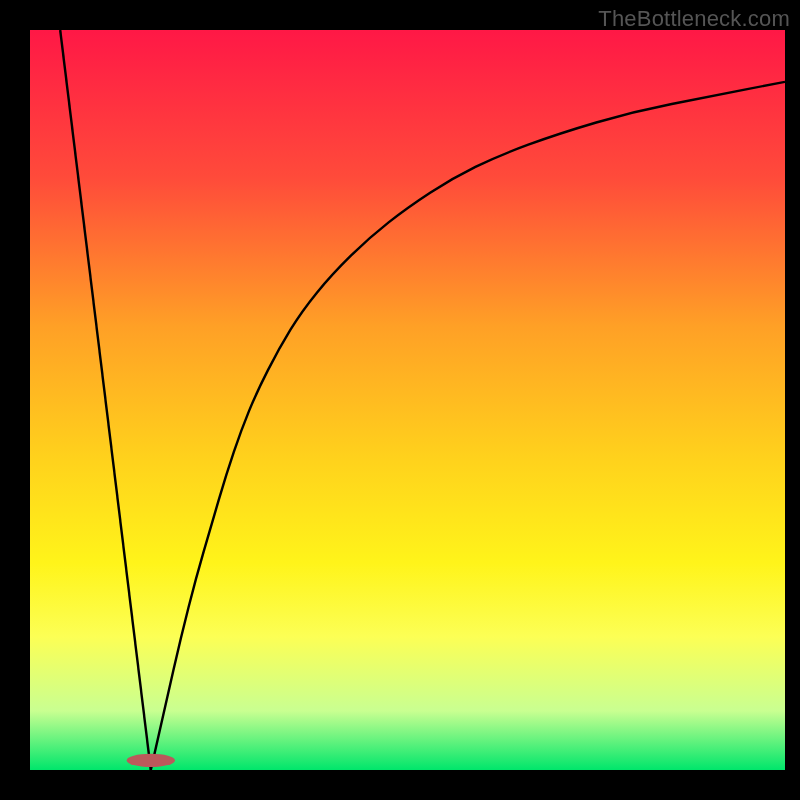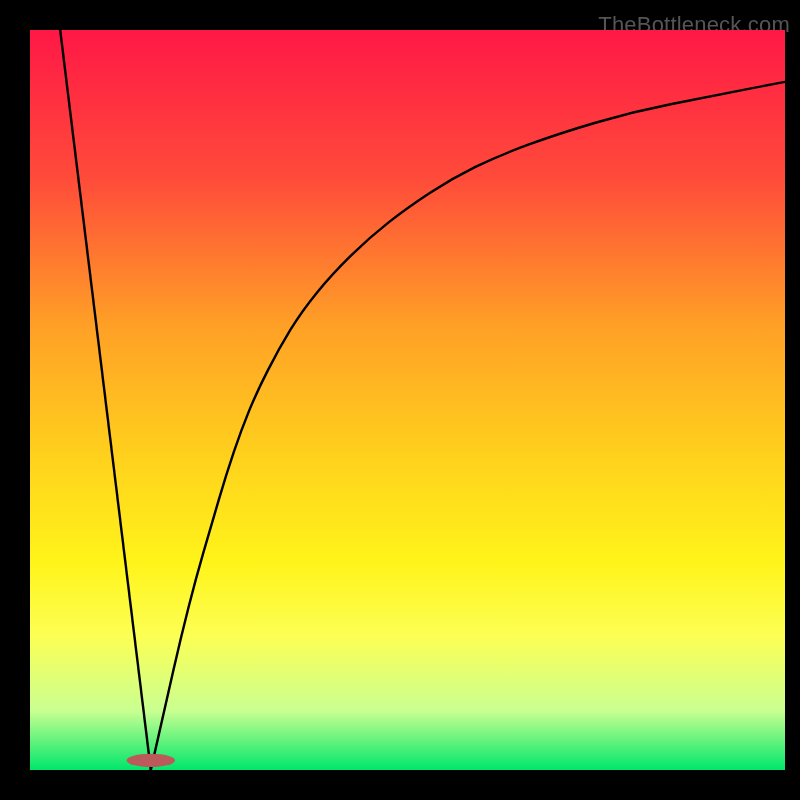--- a/index.html
+++ b/index.html
@@ -19,21 +19,21 @@
   }
   .plot {
     position: absolute;
     left: 30px;
     top: 30px;
     width: 755px;
     height: 740px;
   }
   .watermark {
     position: absolute;
-    top: 12px;
+    top: 6px;
     right: 10px;
     color: #555;
     font-size: 22px;
     font-weight: 500;
     letter-spacing: 0.2px;
     user-select: none;
   }
   svg { display: block; }
 </style>
 </head>

